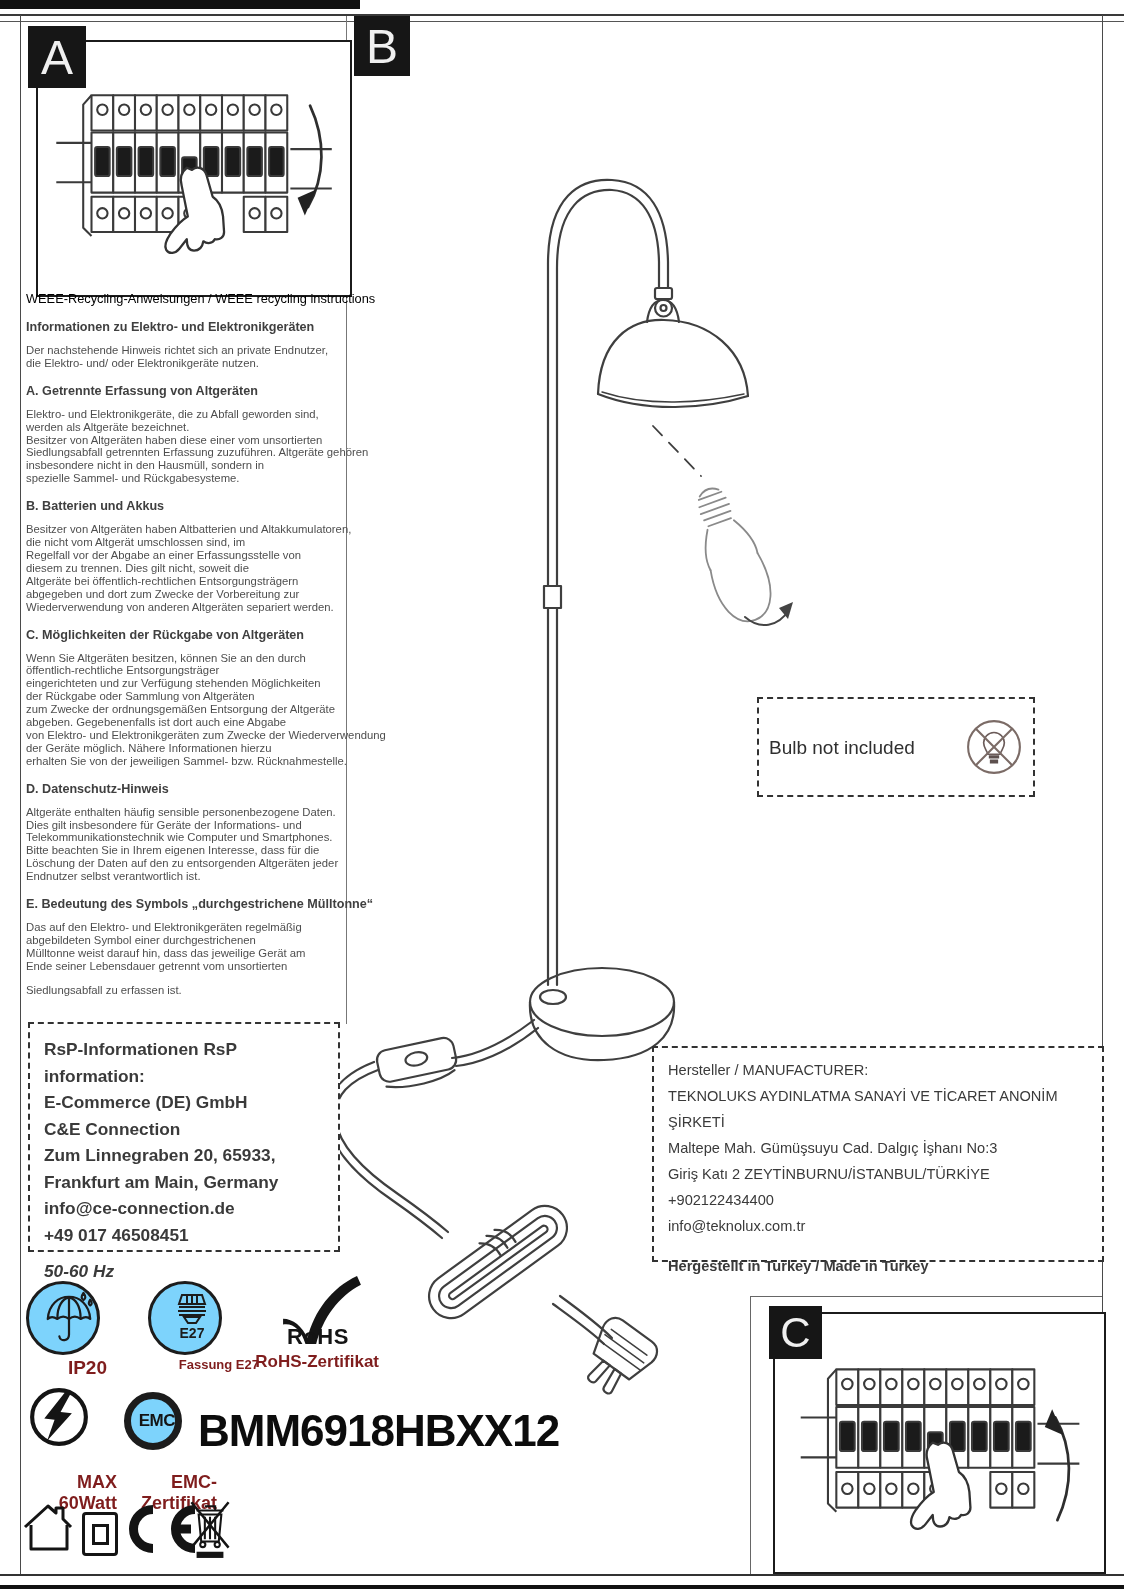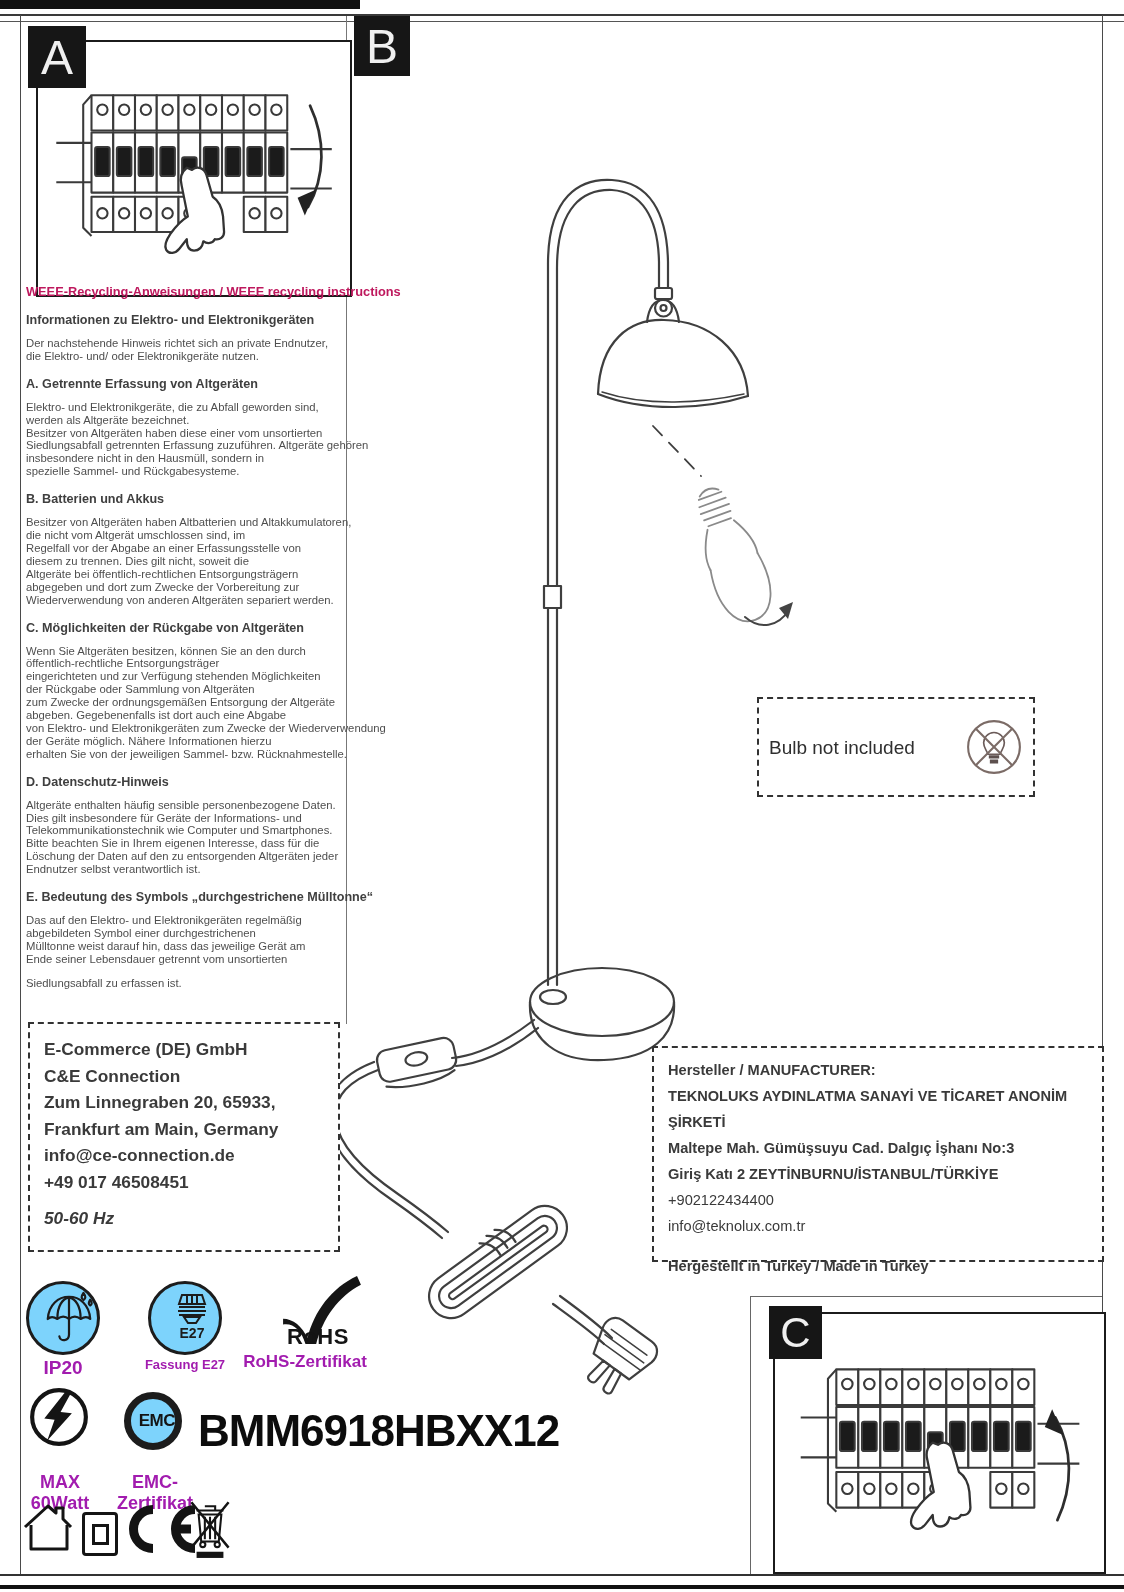--- a/index.html
+++ b/index.html
@@ -19,38 +19,38 @@
   
   .plabel{background:#161616;color:#f0f0f0;display:flex;align-items:center;justify-content:center;
           font-size:48px;font-weight:400;z-index:5;}
   .pbox{border:2.2px solid #1b1b1b;background:#fff;}
   
   .brand{left:798px;top:24px;width:296px;text-align:right;}
   .brand .logo{font-size:57px;font-weight:700;letter-spacing:-2px;color:#e9b62e;line-height:1.05;}
   .brand .sub{font-size:27px;font-weight:700;color:#3b3b41;line-height:1.17;}
   
   .weee{left:26px;top:286px;width:422px;color:#4e4e4e;}
-  .weee .title{font-size:12.8px;font-weight:700;color:#be185d;margin:0 0 13px;}
+  .weee .title{font-size:12.8px;font-weight:400;color:#000000;margin:7px 0 13px;}
   .weee h4{font-size:12.6px;font-weight:700;color:#3f3f3f;margin:14px 0 10px;}
   .weee p{font-size:11.3px;line-height:12.9px;margin:0 0 11px;white-space:pre-line;}
   
   .dashed{border:2.5px dashed #323232;background:#fff;}
   .bulbnote{left:757px;top:697px;width:278px;height:100px;display:flex;align-items:center;padding:4px 10px;box-sizing:border-box;}
   .bulbnote .txt{flex:1;font-size:19px;color:#2f2f2f;line-height:33px;}
   .rspbox{left:28px;top:1022px;width:312px;height:230px;padding:12px 14px;box-sizing:border-box;
           font-size:17.3px;font-weight:700;color:#3a3a3a;line-height:26.5px;}
   .rspbox .freq{margin-top:10px;font-style:italic;}
   .mfrbox{left:652px;top:1046px;width:452px;height:216px;padding:9px 14px;box-sizing:border-box;
           font-size:14.6px;color:#3a3a3a;line-height:26px;}
-  .mfr-line{font-weight:700;}
+  .mfr-line{font-weight:400;}
   .mfr-line.regular{font-weight:400;}
   .mfrbox .madein{font-weight:700;margin-top:14px;}
   
   .circ{border-radius:50%;border:3.5px solid #1c1c1c;display:flex;align-items:center;justify-content:flex-end;box-sizing:border-box;background:#7dd3fc;}
-  .certlabel{font-weight:700;color:#a21caf;text-align:center;}
+  .certlabel{font-weight:700;color:#7f1d1d;text-align:right;margin-left:7px;}
   .emc-circ{border-width:7px;font-size:17px;font-weight:700;color:#141414;letter-spacing:-0.5px;}
   .rohs-word{font-size:22px;font-weight:700;color:#141414;letter-spacing:0.5px;}
   .code{font-size:44px;font-weight:700;letter-spacing:-1px;color:#0c0c0c;}
   .sq-outer{width:30px;height:38px;border:3.2px solid #141414;border-radius:4px;display:flex;align-items:center;justify-content:center;}
   .sq-inner{width:11px;height:15px;border:3.2px solid #141414;}
   svg{display:block;}
   .lineart{stroke:#3f3f3f;fill:none;stroke-width:2.2;stroke-linecap:round;stroke-linejoin:round;}
 </style>
 </head>
 <body>
@@ -261,20 +261,21 @@
     </div>
     <svg width="58" height="58" viewBox="0 0 56 56">
       <circle cx="28" cy="28" r="25" fill="none" stroke="#7b6b66" stroke-width="2"></circle>
       <path d="M28,14 c-6,0 -10,5 -10,10 c0,5 3,7 4,11 h12 c1,-4 4,-6 4,-11 c0,-5 -4,-10 -10,-10 z" fill="none" stroke="#6b5b59" stroke-width="1.6"></path>
       <path d="M23,36 h10 v3 h-10 z M24,40 h8 v4 h-8 z" fill="#5d504e"></path>
       <path d="M10,10 L46,46 M46,10 L10,46" stroke="#7b6b66" stroke-width="2" fill="none"></path>
     </svg>
   </div>
 
   <div class="abs dashed rspbox">
+    <div>RsP-Informationen RsP information:</div>
     <div>E-Commerce (DE) GmbH</div>
     <div>C&amp;E Connection</div>
     <div>Zum Linnegraben 20, 65933,</div>
     <div>Frankfurt am Main, Germany</div>
     <div>info@ce-connection.de</div>
     <div>+49 017 46508451</div>
     <div class="freq">50-60 Hz</div>
   </div>
 
   <div class="abs dashed mfrbox">

